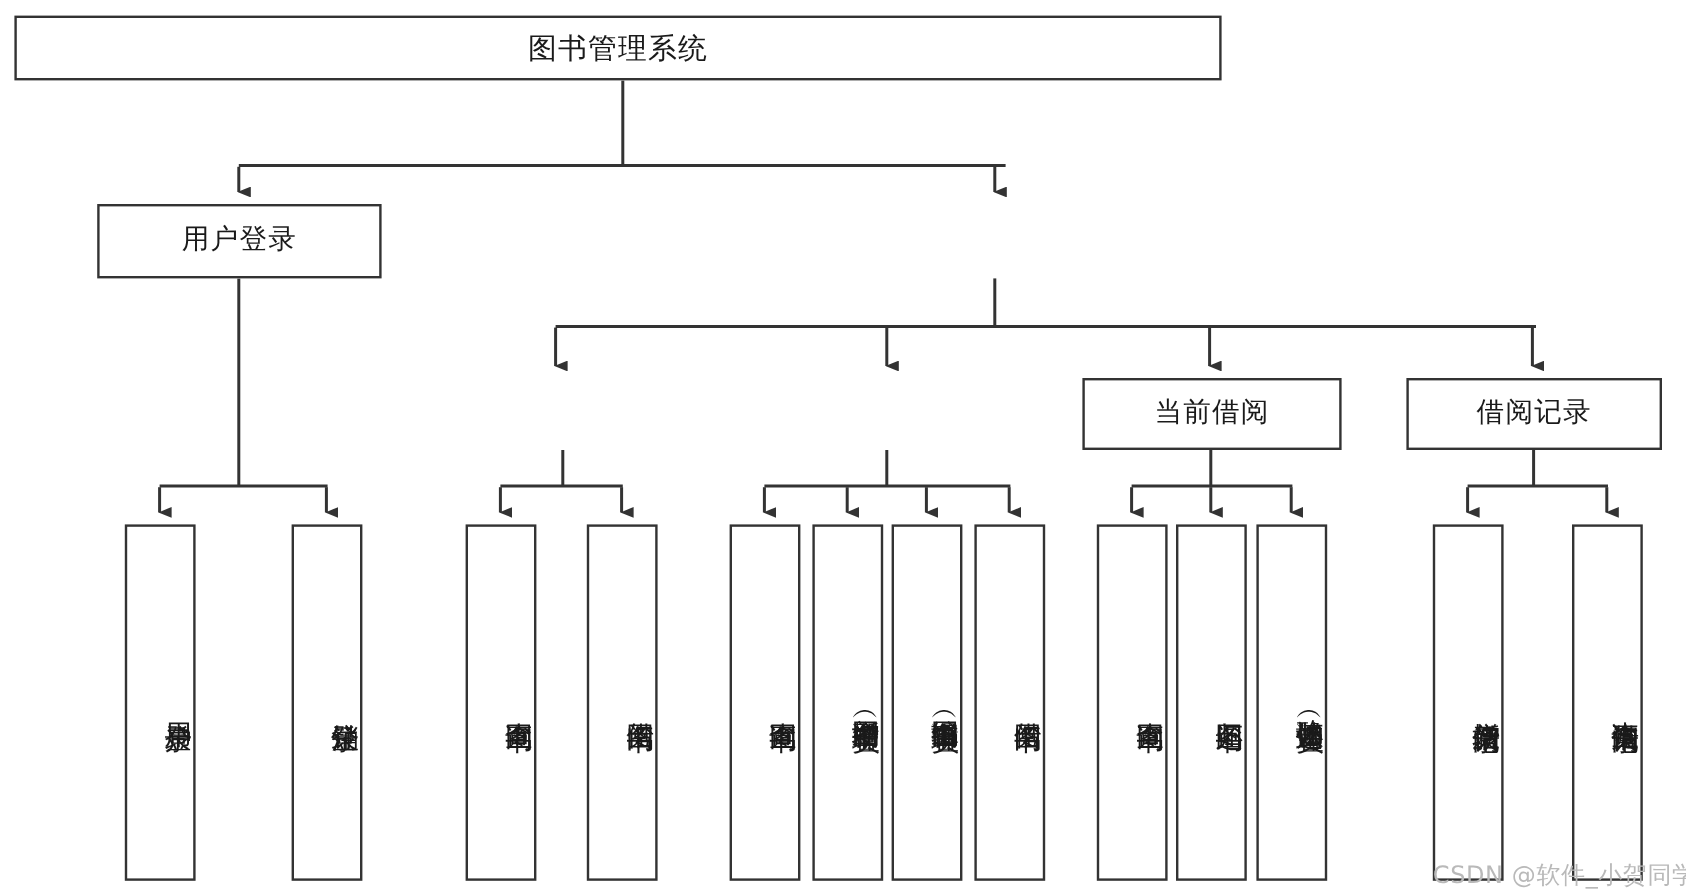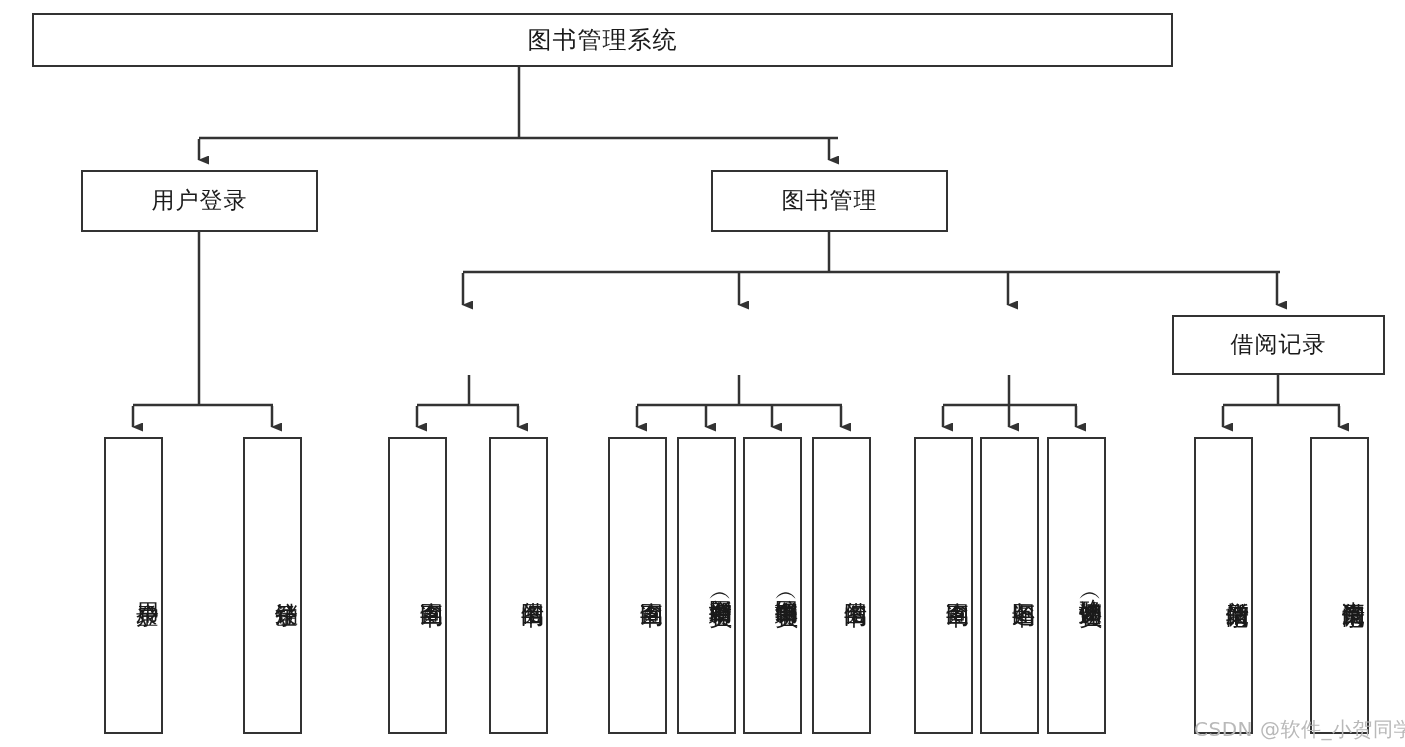--- a/index.html
+++ b/index.html
@@ -115,34 +115,34 @@
       <path d="M1009,406 L1009,427" marker-end="url(#arrowhead)"></path>
       <path d="M1076,406 L1076,427" marker-end="url(#arrowhead)"></path>
 
       <path d="M1278,375 L1278,405"></path>
       <path d="M1223,405 L1340,405"></path>
       <path d="M1223,406 L1223,427" marker-end="url(#arrowhead)"></path>
       <path d="M1339,406 L1339,427" marker-end="url(#arrowhead)"></path>
     </g>
   </svg>
 
-  <div class="node horizontal root" style="left:32px; top:13px; width:1141px; height:54px;">
+  <div class="node horizontal root" style="left:12px; top:13px; width:1006px; height:54px;">
     <span>图书管理系统</span>
   </div>
 
   <div class="node horizontal" style="left:81px; top:170px; width:237px; height:62px;">
     <span>用户登录</span>
   </div>
 
-  <div class="node horizontal" style="left:711px; top:170px; width:237px; height:62px;">
-    <span>图书管理</span>
-  </div>
-
-
-
+
+
+
+  <div class="node horizontal" style="left:902px; top:315px; width:216px; height:60px;">
+    <span>当前借阅</span>
+  </div>
 
   <div class="node horizontal" style="left:1172px; top:315px; width:213px; height:60px;">
     <span>借阅记录</span>
   </div>
 
   <div class="node vertical" style="left:104px; top:437px; width:59px; height:297px;">
     <span class="vlabel">用户登录</span>
   </div>
 
   <div class="node vertical" style="left:243px; top:437px; width:59px; height:297px;">

